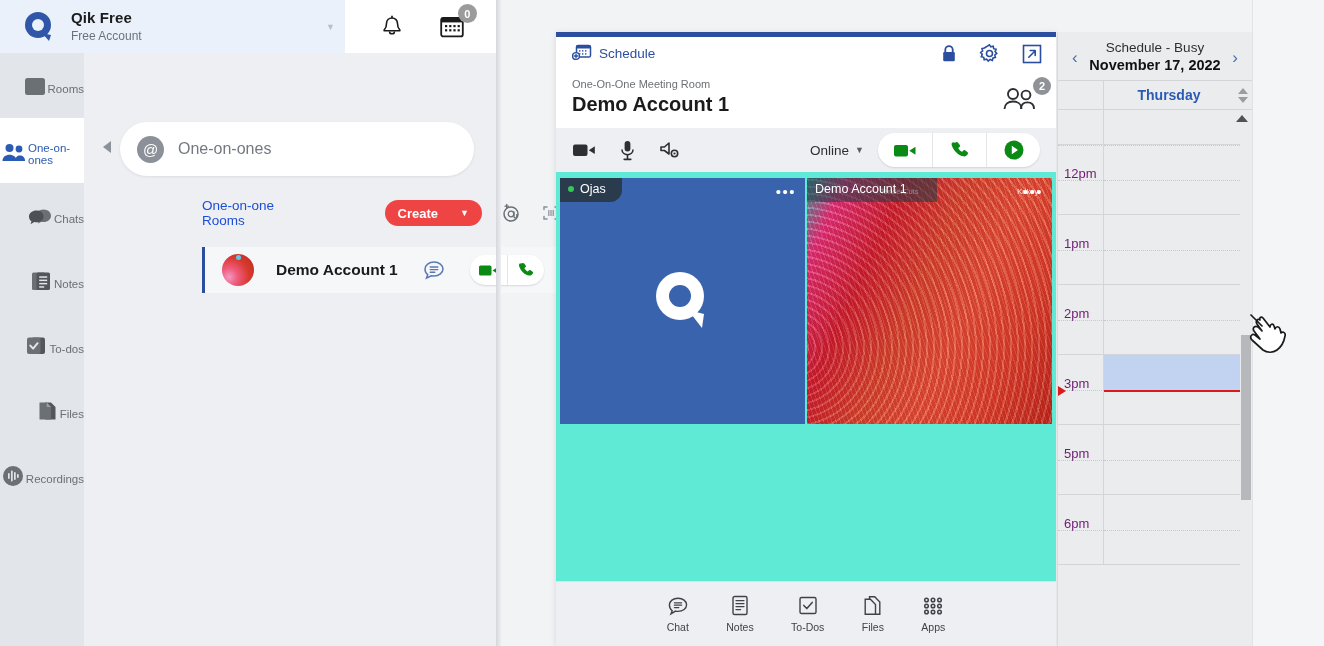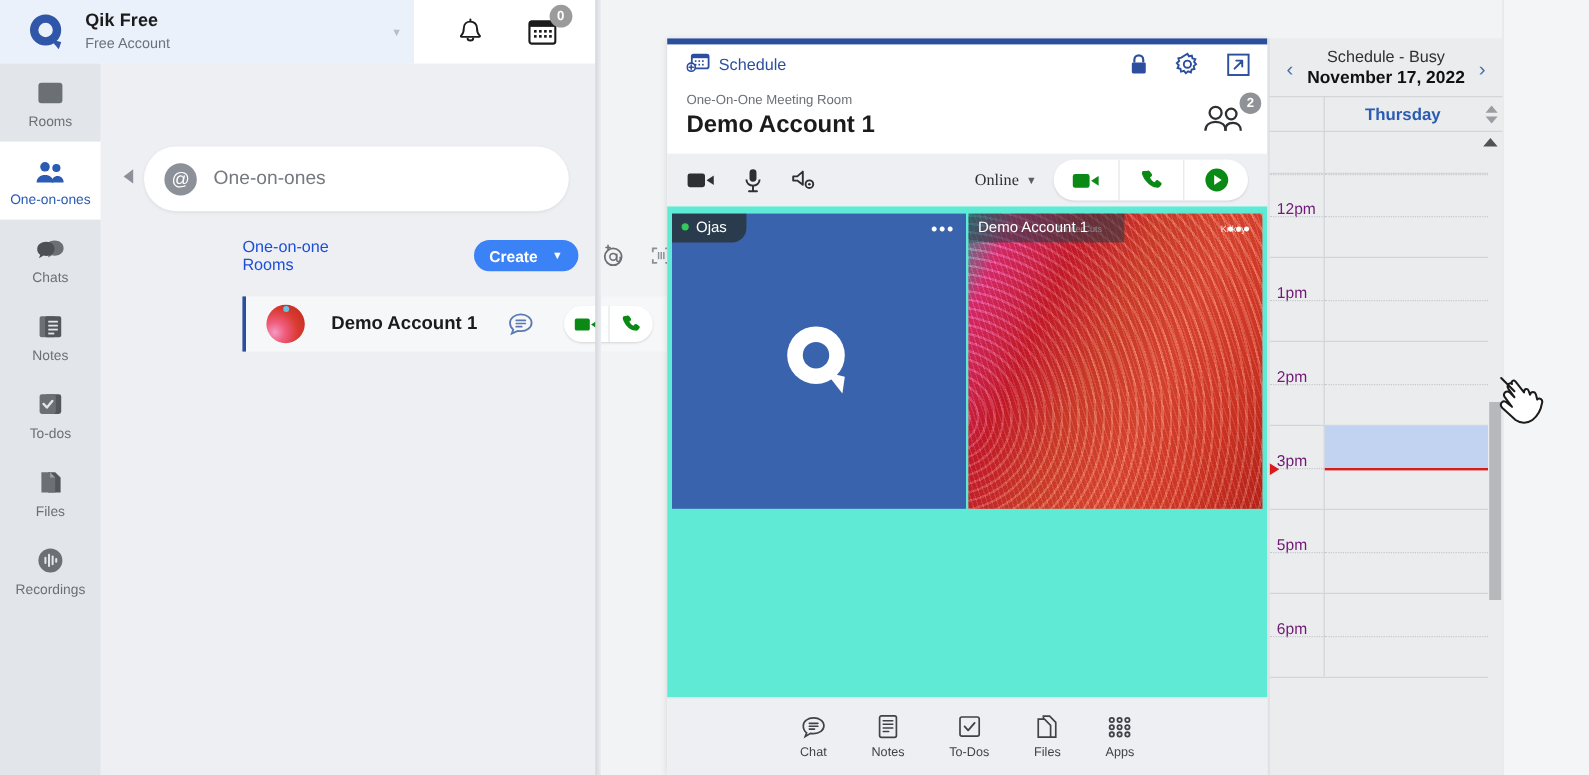--- a/index.html
+++ b/index.html
@@ -19,35 +19,35 @@
   .acct-text { margin-left: 15px; line-height: 1.1; }
   .acct-name { font-size: 15px; font-weight: bold; color: #1b1b1b; letter-spacing: .1px; }
   .acct-sub { font-size: 12px; color: #6d7278; margin-top: 3px; }
   .acct-caret { margin-left: auto; margin-right: 10px; color: #b9bfc7; font-size: 9px; }
   .topbar-right { width: 155px; height: 53px; background: #ffffff; display: flex; align-items: center; justify-content: space-around; padding: 0 18px; }
   .tb-icon { position: relative; cursor: pointer; color: #1b1b1b; display: flex; align-items: center; }
   .badge0 { position: absolute; top: -11px; right: -13px; background: #9b9b9b; color: #fff; border-radius: 50%; width: 19px; height: 19px; font-size: 11px; font-weight: bold; display: flex; align-items: center; justify-content: center; }
 
   
   .rail { position: absolute; left: 0; top: 53px; width: 84px; height: 593px; background: #e2e5ea; }
-  .rail-item { height: 65px; display: flex; flex-direction: column; align-items: center; justify-content: center; cursor: pointer; color: #6b7075; }
+  .rail-item { height: 65px; display: flex; align-items: center; justify-content: flex-end; cursor: pointer; color: #6b7075; }
   .rail-item .lbl { font-size: 11.5px; margin-top: 6px; }
   .rail-item.active { background: #ffffff; color: #2b5bb2; }
   .rail-item.active .lbl { color: #2b5bb2; }
   .rail-ico { height: 26px; display: flex; align-items: flex-end; }
 
   
   .listpanel { position: absolute; left: 84px; top: 53px; width: 412px; height: 593px; background: #edeff2; }
   .collapse-arrow { position: absolute; left: 19px; top: 88px; width: 0; height: 0; border-top: 6px solid transparent; border-bottom: 6px solid transparent; border-right: 8px solid #8b9099; cursor: pointer; }
   .searchbar { position: absolute; left: 36px; top: 69px; width: 354px; height: 54px; background: #fff; border-radius: 27px; display: flex; align-items: center; padding-left: 17px; box-shadow: 0 1px 3px rgba(0,0,0,.08); cursor: text; }
   .at-chip { width: 27px; height: 27px; border-radius: 50%; background: #8b9099; color: #fff; font-size: 15px; display: flex; align-items: center; justify-content: center; flex: none; }
   .search-text { margin-left: 14px; font-size: 16px; color: #75797f; }
   .rooms-row { position: absolute; left: 118px; top: 146px; width: 360px; height: 28px; display: flex; align-items: center; }
   .rooms-lbl { font-size: 13.5px; color: #1d4ed8; }
-  .create-btn { margin-left: 81px; background: #3b82f6; color: #fff; font-size: 13px; font-weight: bold; border: none; border-radius: 14px; height: 26px; padding: 0 13px; cursor: pointer; display: flex; align-items: center; gap: 12px; }
+  .create-btn { margin-left: 81px; background: #ef4444; color: #fff; font-size: 13px; font-weight: bold; border: none; border-radius: 14px; height: 26px; padding: 0 13px; cursor: pointer; display: flex; align-items: center; gap: 22px; }
   .create-btn .cv { font-size: 9px; }
   .hdr-ico { margin-left: 18px; color: #6b7075; cursor: pointer; display: flex; }
   .room-item { position: absolute; left: 118px; top: 194px; width: 356px; height: 46px; background: #f6f7f8; border-left: 3px solid #2b4f9e; display: flex; align-items: center; cursor: pointer; }
   .avatar { width: 32px; height: 32px; border-radius: 50%; margin-left: 17px; flex: none; overflow: hidden; position: relative;
     background: radial-gradient(circle at 22% 72%, #f39ac0 0%, #ef5b7c 26%, #d9392f 58%, #b62a20 100%); }
   .avatar::after { content:""; position:absolute; left:44%; top:4%; width:5px; height:5px; border-radius:50%; background:#63c6e8; }
   .room-name { margin-left: 22px; font-size: 15.5px; font-weight: bold; color: #1b1b1b; }
   .room-chat { margin-left: 24px; color: #5b78b5; display: flex; cursor: pointer; }
   .room-calls { margin-left: 24px; background: #fff; border-radius: 16px; height: 30px; display: flex; align-items: center; box-shadow: 0 1px 2px rgba(0,0,0,.13); }
   .room-calls .cbtn { width: 37px; height: 30px; display: flex; align-items: center; justify-content: center; color: #0a8a14; cursor: pointer; }
@@ -62,21 +62,21 @@
   .sched-link { display: flex; align-items: center; gap: 7px; color: #2b4f9e; font-size: 13.5px; cursor: pointer; }
   .mw-top-right { margin-left: auto; display: flex; align-items: center; gap: 22px; }
   .mw-top-right .ti { cursor: pointer; display: flex; color: #2b4f9e; }
   .mw-title-row { padding: 8px 16px 0 16px; display: flex; align-items: flex-start; height: 58px; }
   .mw-kicker { font-size: 11px; color: #6b7075; }
   .mw-title { font-size: 20px; font-weight: bold; color: #1b1b1b; margin-top: 3px; }
   .mw-people { margin-left: auto; position: relative; color: #2d2f33; cursor: pointer; margin-top: 8px; }
   .mw-people .pbadge { position: absolute; top: -9px; right: -11px; background: #8f9297; color: #fff; border-radius: 50%; width: 18px; height: 18px; font-size: 11px; font-weight: bold; display: flex; align-items: center; justify-content: center; }
   .mw-controls { height: 44px; background: #edeff2; display: flex; align-items: center; padding: 0 16px; }
   .ctl { margin-right: 24px; color: #2d2f33; cursor: pointer; display: flex; }
-  .online-sel { margin-left: auto; font-size: 13.5px; color: #2d2f33; display: flex; align-items: center; gap: 6px; cursor: pointer; font-family: Liberation Serif, serif; }
+  .online-sel { margin-left: auto; font-size: 13.5px; color: #2d2f33; display: flex; align-items: center; gap: 6px; cursor: pointer; }
   .online-sel .cv { font-size: 9px; color: #5a5d62; }
   .callgroup { margin-left: 14px; background: #fff; border-radius: 18px; height: 34px; display: flex; align-items: center; box-shadow: 0 1px 2px rgba(0,0,0,.12); }
   .callgroup .cbtn { width: 54px; height: 34px; display: flex; align-items: center; justify-content: center; color: #0a8a14; cursor: pointer; }
   .callgroup .cbtn + .cbtn { border-left: 1px solid #e3e5e8; }
 
   .stage { flex: 1; background: #5eead4; padding: 6px 4px 0 4px; }
   .tilerow { display: flex; gap: 2px; }
   .tile { position: relative; width: 246px; height: 246px; overflow: hidden; }
   .tile-self { background: #3a63ad; display: flex; align-items: center; justify-content: center; }
   .tile-share { background: linear-gradient(115deg, #25c0c8 0%, #f0348a 11%, #d81f33 28%, #e24b33 45%, #f2573c 62%, #e8452f 80%, #c7281d 100%); }

